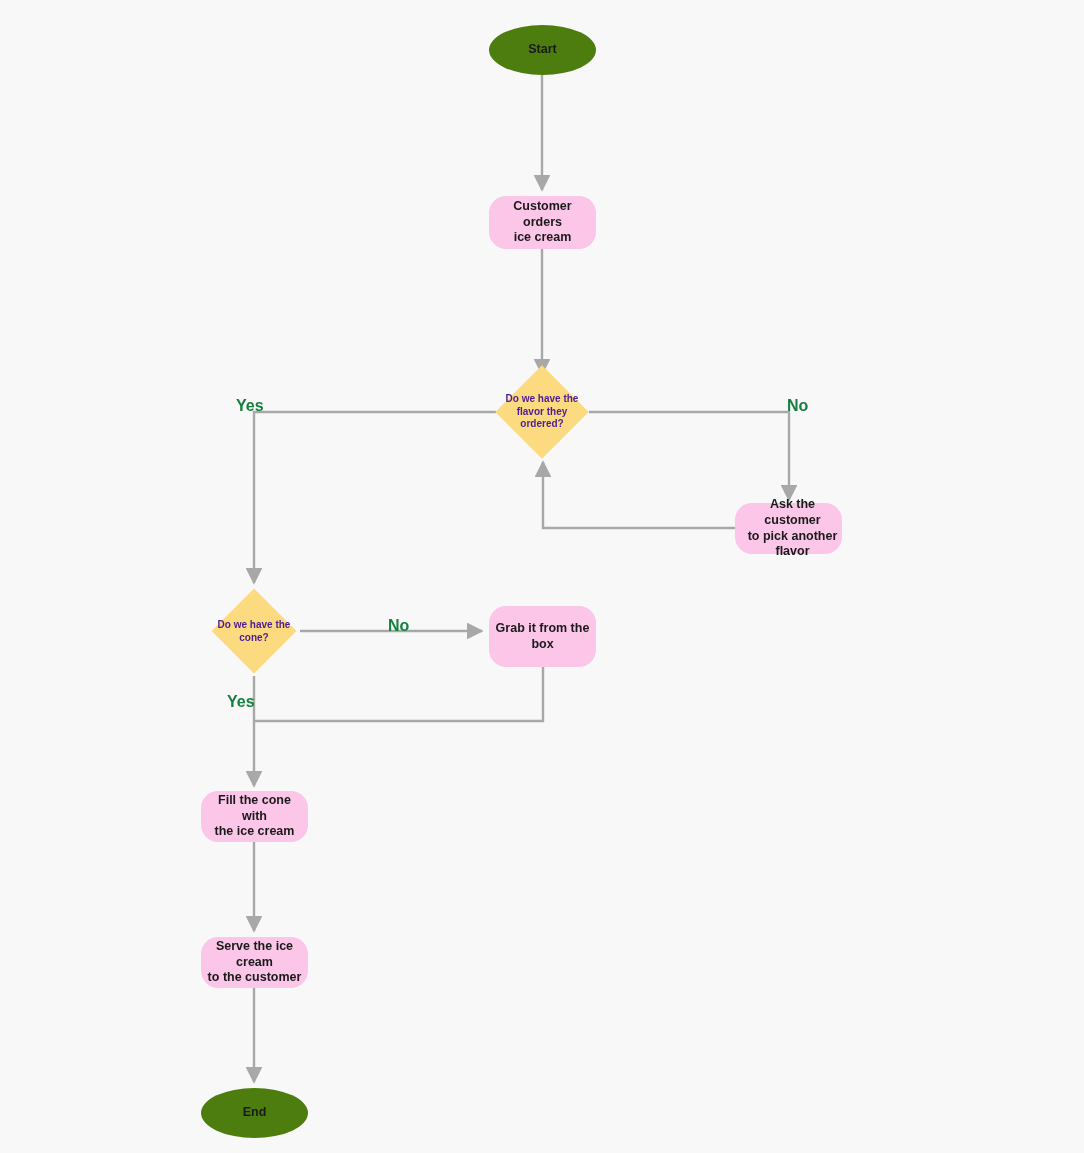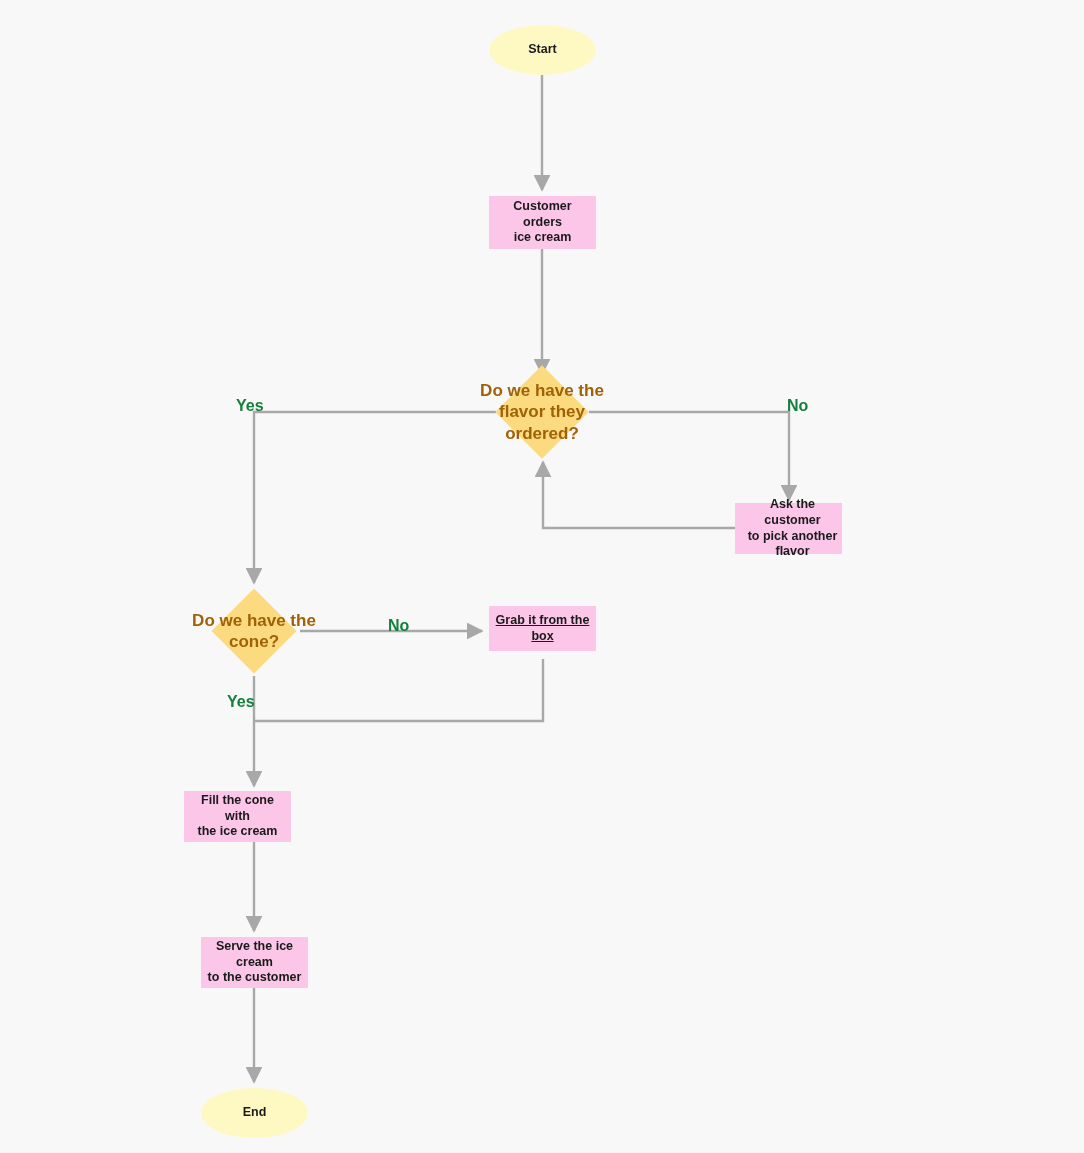--- a/index.html
+++ b/index.html
@@ -35,51 +35,52 @@
     color: #1a1a1a;
     line-height: 1.25;
   }
   .node .label {
     display: block;
     white-space: pre-line;
     padding: 0 4px;
   }
   .terminator {
     border-radius: 50%;
-    background: #fef9c3;
+    background: #4d7c0f;
     font-size: 12.5px;
     font-weight: bold;
   }
   .process {
     background: #fbc6e8;
     font-size: 12.5px;
     font-weight: bold;
+    border-radius: 17px;
   }
   .decision-wrap {
     position: absolute;
   }
   .decision-shape {
     position: absolute;
     left: 0;
     top: 0;
     width: 100%;
     height: 100%;
     background: #fcda7f;
     transform: rotate(45deg);
   }
   .decision-text {
     position: absolute;
     left: 50%;
     top: 50%;
     transform: translate(-50%, -50%);
     width: 150px;
     text-align: center;
-    font-size: 17px;
+    font-size: 10px;
     font-weight: bold;
-    color: #a16207;
+    color: #4c1d95;
     line-height: 1.25;
     white-space: pre-line;
   }
   .edge-label {
     position: absolute;
     font-size: 16px;
     font-weight: bold;
     color: #15803d;
     white-space: nowrap;
   }
@@ -130,26 +131,26 @@
 to pick another
 flavor</span>
   </div>
 
   <div class="decision-wrap" style="left:224px; top:601px; width:60px; height:60px;">
     <div class="decision-shape"></div>
     <div class="decision-text">Do we have the
 cone?</div>
   </div>
 
-  <div class="node process" style="left:489px; top:606px; width:107px; height:45px;text-decoration:underline;">
+  <div class="node process" style="left:489px; top:606px; width:107px; height:61px;">
     <span class="label">Grab it from the
 box</span>
   </div>
 
-  <div class="node process" style="left:184px; top:791px; width:107px; height:51px;">
+  <div class="node process" style="left:201px; top:791px; width:107px; height:51px;">
     <span class="label">Fill the cone with
 the ice cream</span>
   </div>
 
   <div class="node terminator" style="left:201px; top:1088px; width:107px; height:50px;">
     <span class="label">End</span>
   </div>
 
   <div class="node process" style="left:201px; top:937px; width:107px; height:51px;">
     <span class="label">Serve the ice cream

